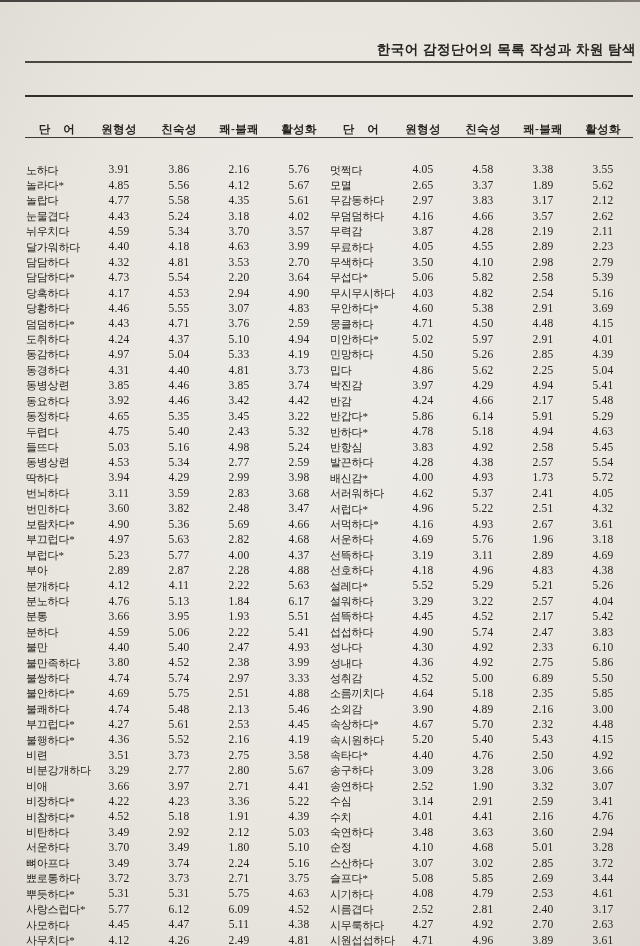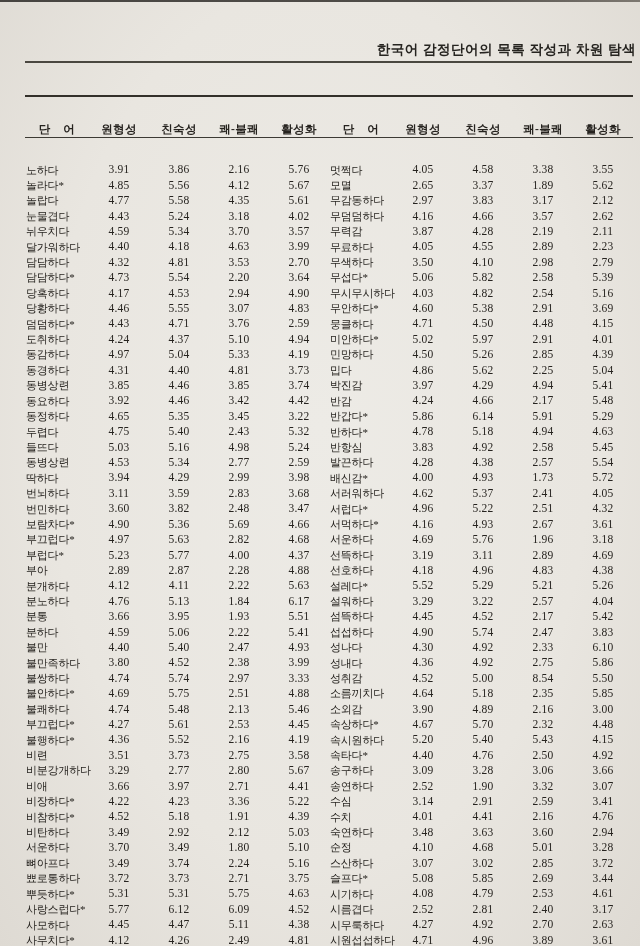--- a/index.html
+++ b/index.html
@@ -768,21 +768,21 @@
     <div class="td num">4.36</div>
     <div class="td num">4.92</div>
     <div class="td num">2.75</div>
     <div class="td num">5.86</div>
   </div>
 
   <div class="tr">
     <div class="td word">성취감</div>
     <div class="td num">4.52</div>
     <div class="td num">5.00</div>
-    <div class="td num">8.54</div>
+    <div class="td num">6.89</div>
     <div class="td num">5.50</div>
   </div>
 
   <div class="tr">
     <div class="td word">소름끼치다</div>
     <div class="td num">4.64</div>
     <div class="td num">5.18</div>
     <div class="td num">2.35</div>
     <div class="td num">5.85</div>
   </div>

